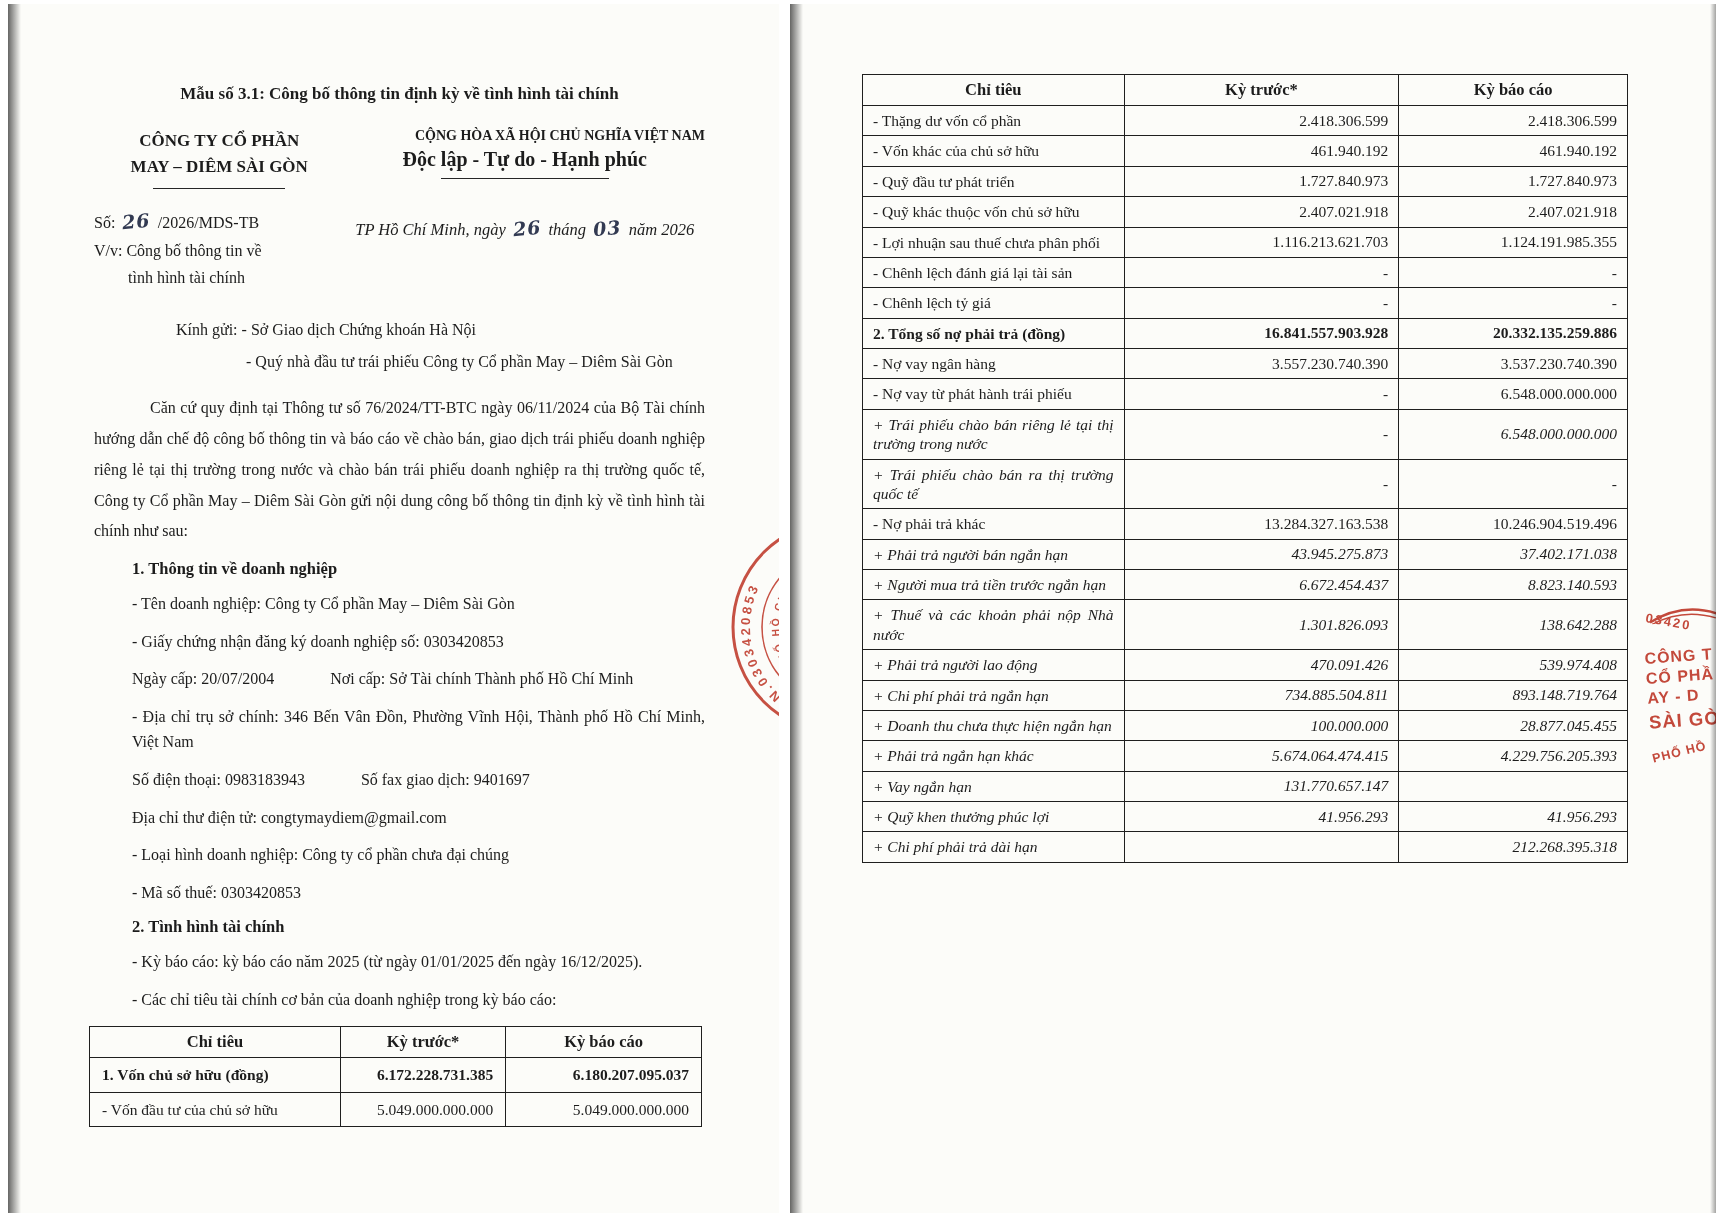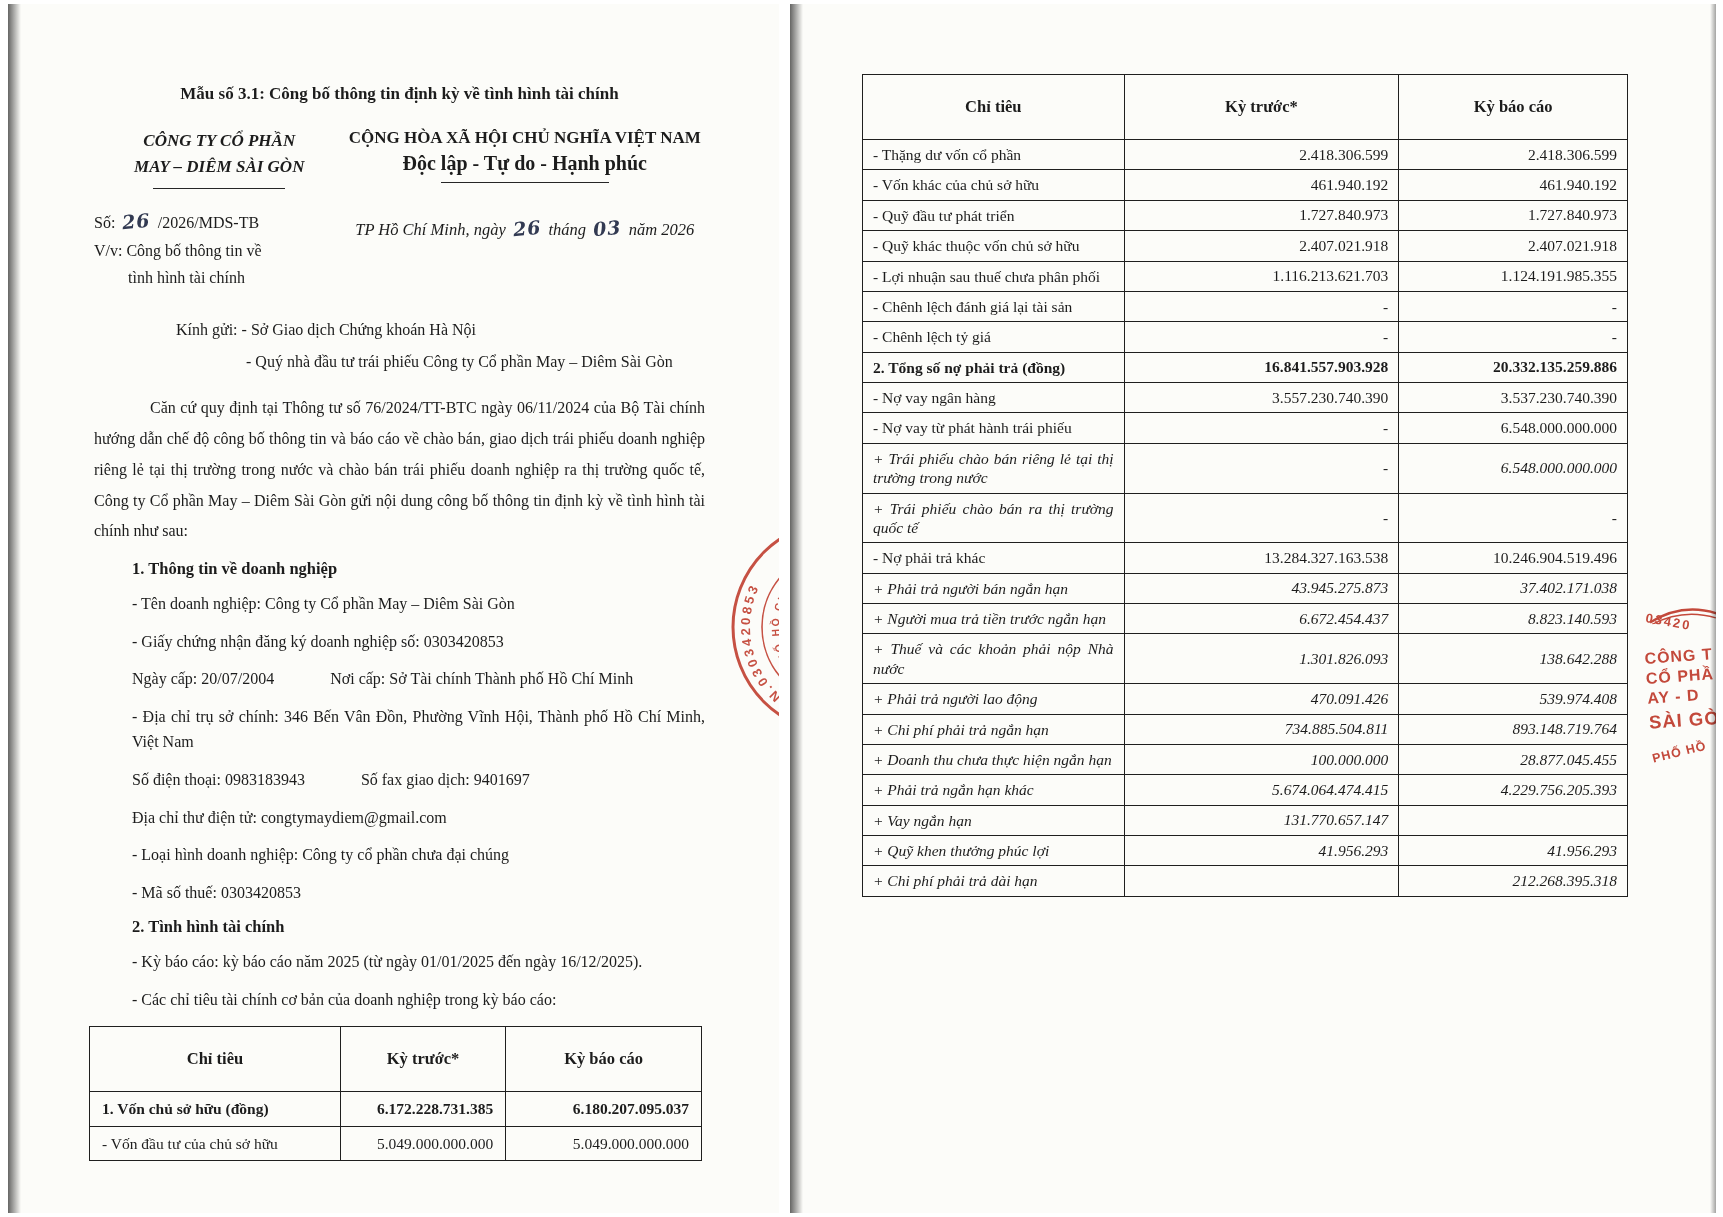--- a/index.html
+++ b/index.html
@@ -10,23 +10,23 @@
   .page--right{left:790px;width:926px;}
   .page::before{content:"";position:absolute;left:0;top:0;bottom:0;width:13px;
           background:linear-gradient(90deg,rgba(0,0,0,.6),rgba(0,0,0,0));pointer-events:none;z-index:5;}
   .page--right::after{content:"";position:absolute;right:0;top:0;bottom:0;width:6px;
           background:linear-gradient(270deg,rgba(0,0,0,.35),rgba(0,0,0,0));pointer-events:none;z-index:5;}
 
   
   .p1-body{position:absolute;left:86px;right:74px;top:0;font-size:16px;}
   .form-label{margin-top:80px;text-align:center;font-weight:bold;font-size:17px;}
   .head-row{display:flex;margin-top:24px;}
-  .org-block{width:41%;text-align:center;font-weight:bold;font-size:17px;line-height:1.55;font-style:italic;}
+  .org-block{width:41%;text-align:center;font-weight:bold;font-size:17px;line-height:1.55;}
   .motto-block{flex:1;text-align:center;font-weight:bold;}
-  .motto-l1{font-size:17px;}
+  .motto-l1{font-size:14px;text-align:right;}
   .motto-l2{font-size:20px;margin-top:4px;}
   .rule{height:0;border-bottom:1.7px solid #262626;margin:7px auto 0;}
   .rule--org{width:132px;}
   .rule--motto{width:168px;}
   .ref-row{display:flex;margin-top:16px;}
   .ref-left{width:41%;line-height:1.7;}
   .subject-l2{padding-left:34px;}
   .ref-right{flex:1;text-align:center;font-style:italic;font-size:16.5px;padding-top:12px;}
   .hand{font-family:"DejaVu Serif",serif;font-style:italic;font-weight:bold;color:#323a52;
         display:inline-block;transform:rotate(-5deg);font-size:19px;letter-spacing:1px;padding:0 3px;}
@@ -34,21 +34,21 @@
   .recip2{margin-top:14px;padding-left:152px;font-family:Liberation Serif, serif;}
   .intro{margin-top:22px;text-align:justify;line-height:1.92;text-indent:56px;}
   .sec-heading{font-weight:bold;padding-left:38px;margin-top:12px;font-size:16.5px;}
   .info-line{padding-left:38px;margin-top:12px;text-align:justify;line-height:1.6;}
   .info-line .col2{margin-left:56px;}
   .info-line .col2:empty{display:none;}
 
   
   table{border-collapse:collapse;width:100%;font-size:15.5px;}
   th,td{border:1.6px solid #1f1f1f;padding:5px 10px;vertical-align:middle;}
-  th{font-weight:bold;text-align:center;font-size:16.5px;padding:22px 6px;}
+  th{font-weight:bold;text-align:center;font-size:16.5px;padding:5px 6px;}
   td.label{text-align:justify;line-height:1.25;}
   td.num{text-align:right;white-space:nowrap;}
   tr.bold{font-weight:bold;}
   tr.italic{font-style:italic;margin-top:35px;}
   .tbl1-wrap{margin-top:14px;margin-left:-5px;width:calc(100% + 2px);}
   .tbl1-wrap td{padding:7px 12px;}
 
   
   .p2-body{position:absolute;left:72px;top:70px;width:766px;}
 

